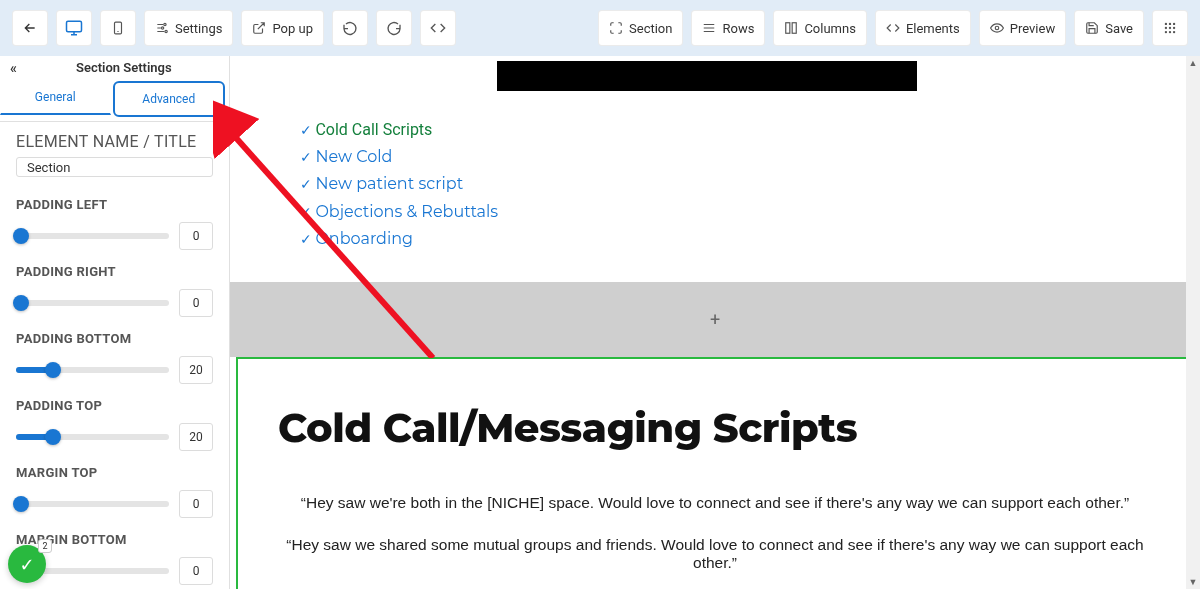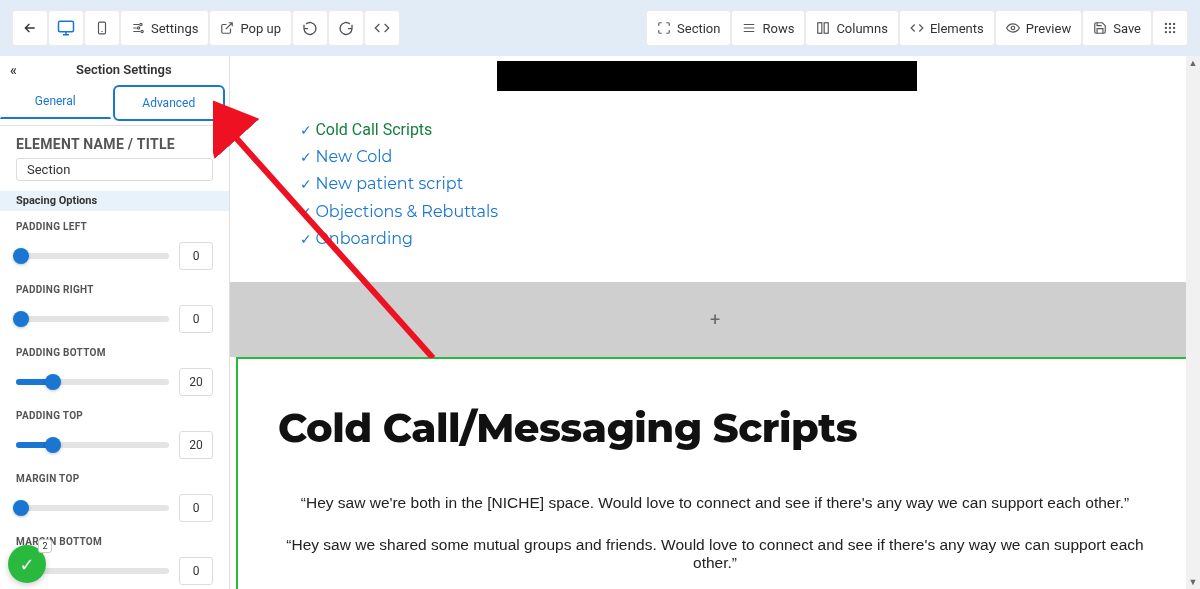--- a/index.html
+++ b/index.html
@@ -1,45 +1,45 @@
 <!DOCTYPE html>
 <html><head>
   <meta charset="utf-8">
   <style>
     * { box-sizing: border-box; margin: 0; padding: 0; font-family: -apple-system, BlinkMacSystemFont, "Segoe UI", Roboto, Arial, sans-serif; }
     body { width: 1200px; height: 589px; background: #fff; overflow: hidden; position: relative; }
     
     
-    .topbar { height: 56px; background: #e1ecf7; display: flex; align-items: center; padding: 0 12px; }
+    .topbar { height: 56px; background: #e1ecf7; display: flex; align-items: center; padding: 0 12px; gap: 8px; }
     .tb-btn { height: 36px; background: #fff; border: 1px solid rgba(0,0,0,0.08); border-radius: 4px; display: flex; align-items: center; justify-content: center; padding: 0 10px; cursor: pointer; font-size: 13px; color: #333; gap: 6px; }
     .tb-btn.icon-only { width: 36px; padding: 0; }
     .tb-btn.device-active svg { stroke: #1976d2; }
     .tb-btn svg { display: block; }
     .tb-spacer { flex: 1; }
     
     
     .main { display: flex; height: calc(589px - 56px); }
     
     
     .sidebar { width: 230px; background: #fff; border-right: 1px solid #e0e0e0; display: flex; flex-direction: column; position: relative; overflow: visible; }
     .sidebar-header { height: 40px; display: flex; align-items: center; padding: 0 16px; font-size: 13px; font-weight: 600; color: #333; position: relative; }
     .sidebar-header .chev { position: absolute; left: 10px; font-size: 14px; color: #333; }
     .sidebar-header span.title-text { margin-left: 60px; }
     .tabs { display: flex; border-bottom: 1px solid #e0e0e0; }
     .tab { flex: 1; height: 36px; display: flex; align-items: center; justify-content: center; font-size: 12px; color: #1976d2; cursor: pointer; border: 1px solid transparent; text-align: right; }
     .tab.general { border-bottom: 2px solid #1976d2; }
     .tab.advanced { border: 2px solid #1976d2; border-radius: 6px; margin: 2px 4px 4px 2px; }
     
-    .field-label { font-size: 14px; font-weight: 700; color: #555; letter-spacing: 0.3px; padding: 10px 16px 6px; }
+    .field-label { font-size: 16px; font-weight: 400; color: #555; letter-spacing: 0.3px; padding: 10px 16px 6px; }
     .text-input { margin: 0 16px 10px; height: 32px; border: 1px solid #dcdcdc; border-radius: 3px; padding: 0 10px; font-size: 13px; color: #333; width: calc(100% - 32px); }
     
     .section-bar { background: #e8f2fb; height: 30px; display: flex; align-items: center; padding: 0 16px; font-size: 11px; font-weight: 700; color: #333; }
     
     .slider-group { padding: 10px 16px 4px; }
-    .slider-group .sg-label { font-size: 10px; font-weight: 700; color: #555; letter-spacing: 0.3px; margin-bottom: 10px; }
+    .slider-group .sg-label { font-size: 13px; font-weight: 700; color: #555; letter-spacing: 0.3px; margin-bottom: 10px; }
     .slider-row { display: flex; align-items: center; gap: 10px; }
     .slider-track { flex: 1; height: 6px; background: #e4e4e4; border-radius: 3px; position: relative; }
     .slider-fill { position: absolute; left: 0; top: 0; height: 6px; background: #1976d2; border-radius: 3px; }
     .slider-thumb { position: absolute; top: 50%; width: 16px; height: 16px; background: #1976d2; border-radius: 50%; transform: translate(-50%, -50%); box-shadow: 0 1px 3px rgba(0,0,0,0.25); }
     .slider-val { width: 34px; height: 28px; border: 1px solid #dcdcdc; border-radius: 3px; text-align: center; font-size: 12px; line-height: 26px; color: #333; }
     
     
     .canvas-wrap { flex: 1; position: relative; background: #fff; overflow: hidden; }
     .black-bar { position: absolute; top: 5px; left: 267px; width: 420px; height: 30px; background: #000; }
     .canvas { position: absolute; inset: 0; padding-top: 10px; }
@@ -182,21 +182,20 @@
     <div class="sidebar-header">
       <span class="chev">«</span>
       <span class="title-text">Section Settings</span>
     </div>
     <div class="tabs">
       <div class="tab general">General</div>
       <div class="tab advanced">Advanced</div>
     </div>
     <div class="field-label">ELEMENT NAME / TITLE</div>
     <input class="text-input" value="Section" style="">
-    <div class="section-bar">Spacing Options</div>
     <div id="sliders">
         <div class="slider-group">
     <div class="sg-label">PADDING LEFT</div>
     <div class="slider-row">
       <div class="slider-track">
         <div class="slider-fill" style="width:3%"></div>
         <div class="slider-thumb" style="left:3%"></div>
       </div>
       <div class="slider-val">0</div>
     </div>

